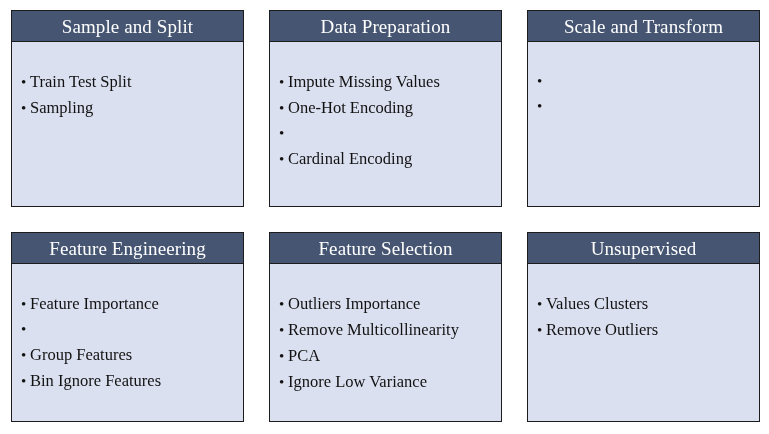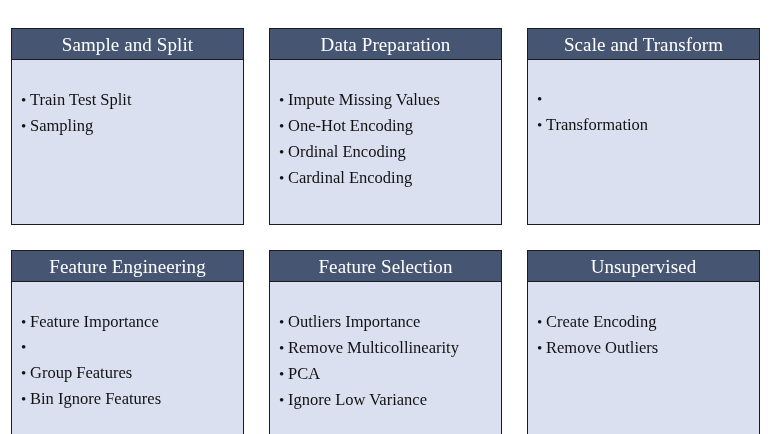--- a/index.html
+++ b/index.html
@@ -11,21 +11,21 @@
     width: 769px;
     height: 434px;
     overflow: hidden;
     font-family: "Liberation Serif", "DejaVu Serif", serif;
   }
 
   #board {
     box-sizing: border-box;
     width: 769px;
     height: 434px;
-    padding: 28px 11px 12px 11px;
+    padding: 10px 11px 12px 11px;
     display: grid;
     grid-template-columns: 233px 233px 233px;
     grid-template-rows: 197px 190px;
     column-gap: 25px;
     row-gap: 25px;
     background: #ffffff;
   }
 
   .card {
     box-sizing: border-box;
@@ -113,40 +113,38 @@
         <li class="bullet-item">
           <span class="bullet-dot">•</span>
           <span class="bullet-text">Impute Missing Values</span>
         </li>
         <li class="bullet-item">
           <span class="bullet-dot">•</span>
           <span class="bullet-text">One-Hot Encoding</span>
         </li>
         <li class="bullet-item">
           <span class="bullet-dot">•</span>
-          <span class="bullet-text">Ordinal Encoding</span>
         </li>
         <li class="bullet-item">
           <span class="bullet-dot">•</span>
           <span class="bullet-text">Cardinal Encoding</span>
         </li>
       </ul>
     </div>
   </div>
 
   <div class="card">
     <div class="card-header">Scale and Transform</div>
     <div class="card-body">
       <ul class="bullet-list">
         <li class="bullet-item">
           <span class="bullet-dot">•</span>
         </li>
         <li class="bullet-item">
           <span class="bullet-dot">•</span>
-          <span class="bullet-text">Transformation</span>
         </li>
       </ul>
     </div>
   </div>
 
   <div class="card">
     <div class="card-header">Feature Engineering</div>
     <div class="card-body">
       <ul class="bullet-list">
         <li class="bullet-item">
@@ -191,21 +189,21 @@
       </ul>
     </div>
   </div>
 
   <div class="card">
     <div class="card-header">Unsupervised</div>
     <div class="card-body">
       <ul class="bullet-list">
         <li class="bullet-item">
           <span class="bullet-dot">•</span>
-          <span class="bullet-text">Create Encoding</span>
+          <span class="bullet-text">Values Clusters</span>
         </li>
         <li class="bullet-item">
           <span class="bullet-dot">•</span>
           <span class="bullet-text">Remove Outliers</span>
         </li>
       </ul>
     </div>
   </div>
 
 </div>

